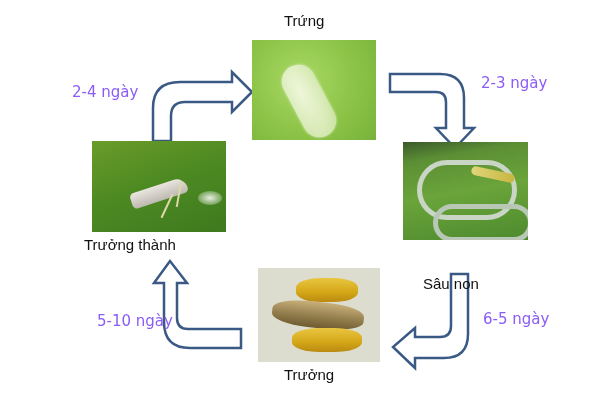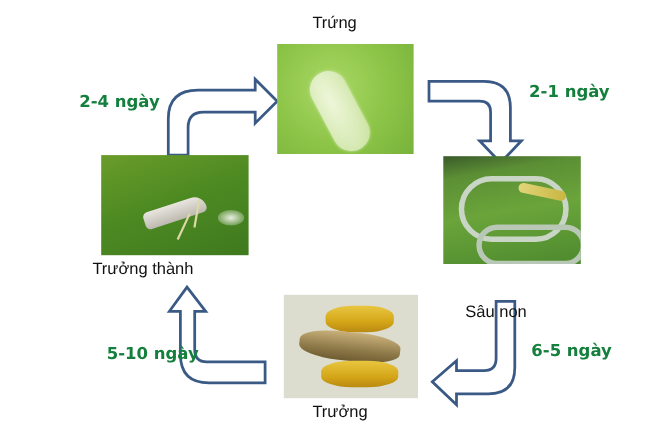--- a/index.html
+++ b/index.html
@@ -1,18 +1,18 @@
 <!DOCTYPE html>
 <html><head>
 <meta charset="utf-8">
 <style>
   html, body { margin: 0; padding: 0; }
   body { width: 600px; height: 400px; background: #ffffff; position: relative; overflow: hidden; font-family: "Liberation Sans", "DejaVu Sans", sans-serif; }
   .stage-label { position: absolute; font-size: 15px; color: #111; white-space: nowrap; }
-  .duration { position: absolute; font-size: 15px; font-weight: bold; color: #15803d; white-space: nowrap; font-family: "DejaVu Sans", sans-serif; }
+  .duration { position: absolute; font-size: 15px; font-weight: normal; color: #8b5cf6; white-space: nowrap; font-family: "DejaVu Sans", sans-serif; }
   .photo { position: absolute; overflow: hidden; }
   svg.arrows { position: absolute; left: 0; top: 0; }
   .egg-bg { background: radial-gradient(circle at 40% 40%, #a9d865 0%, #8cc447 55%, #77b23a 100%); }
   .egg { position: absolute; left: 40px; top: 22px; width: 34px; height: 78px; border-radius: 17px; background: radial-gradient(ellipse at 40% 35%, #eef6d9 0%, #d9ebb8 60%, #c4df97 100%); transform: rotate(-28deg); box-shadow: 0 0 3px #cfe6a8; }
   .adult-bg { background: linear-gradient(160deg, #6a9c2a 0%, #4e8a22 45%, #3e7a1e 100%); }
   .moth-body { position: absolute; left: 38px; top: 44px; width: 58px; height: 16px; background: linear-gradient(180deg, #e9e6e0, #bdb9b0); border-radius: 8px 20px 8px 8px; transform: rotate(-18deg); }
   .moth-leg { position: absolute; width: 2px; height: 26px; background: #dcd8a8; }
   .larva-bg { background: linear-gradient(170deg, #3a5a2a 0%, #5c8f35 18%, #6aa43a 50%, #4d8a2e 100%); }
   .mine { position: absolute; border: 5px solid #c9d6c6; border-radius: 40px; }
   .larva { position: absolute; left: 68px; top: 28px; width: 44px; height: 9px; background: linear-gradient(90deg, #e0d57a, #c8b640); border-radius: 5px; transform: rotate(12deg); }
@@ -55,15 +55,15 @@
 
 <div class="photo adult-bg" style="left:92px; top:141px; width:134px; height:91px;">
   <div class="moth-body"></div>
   <div class="moth-leg" style="left:86px; top:40px; transform:rotate(10deg);"></div>
   <div class="moth-leg" style="left:74px; top:52px; transform:rotate(25deg);"></div>
   <div style="position:absolute; left:106px; top:50px; width:24px; height:14px; background:radial-gradient(#e8efe0, rgba(200,220,200,0)); border-radius:50%;"></div>
 </div>
 <div class="stage-label" style="left:84px; top:236px; width:120px;">Trưởng thành</div>
 
 <div class="duration" style="left:72px; top:83px;">2-4 ngày</div>
-<div class="duration" style="left:481px; top:74px;">2-1 ngày</div>
+<div class="duration" style="left:481px; top:74px;">2-3 ngày</div>
 <div class="duration" style="left:483px; top:310px;">6-5 ngày</div>
 <div class="duration" style="left:49px; top:312px;margin-left:48px;">5-10 ngày</div>
 
 </body></html>

